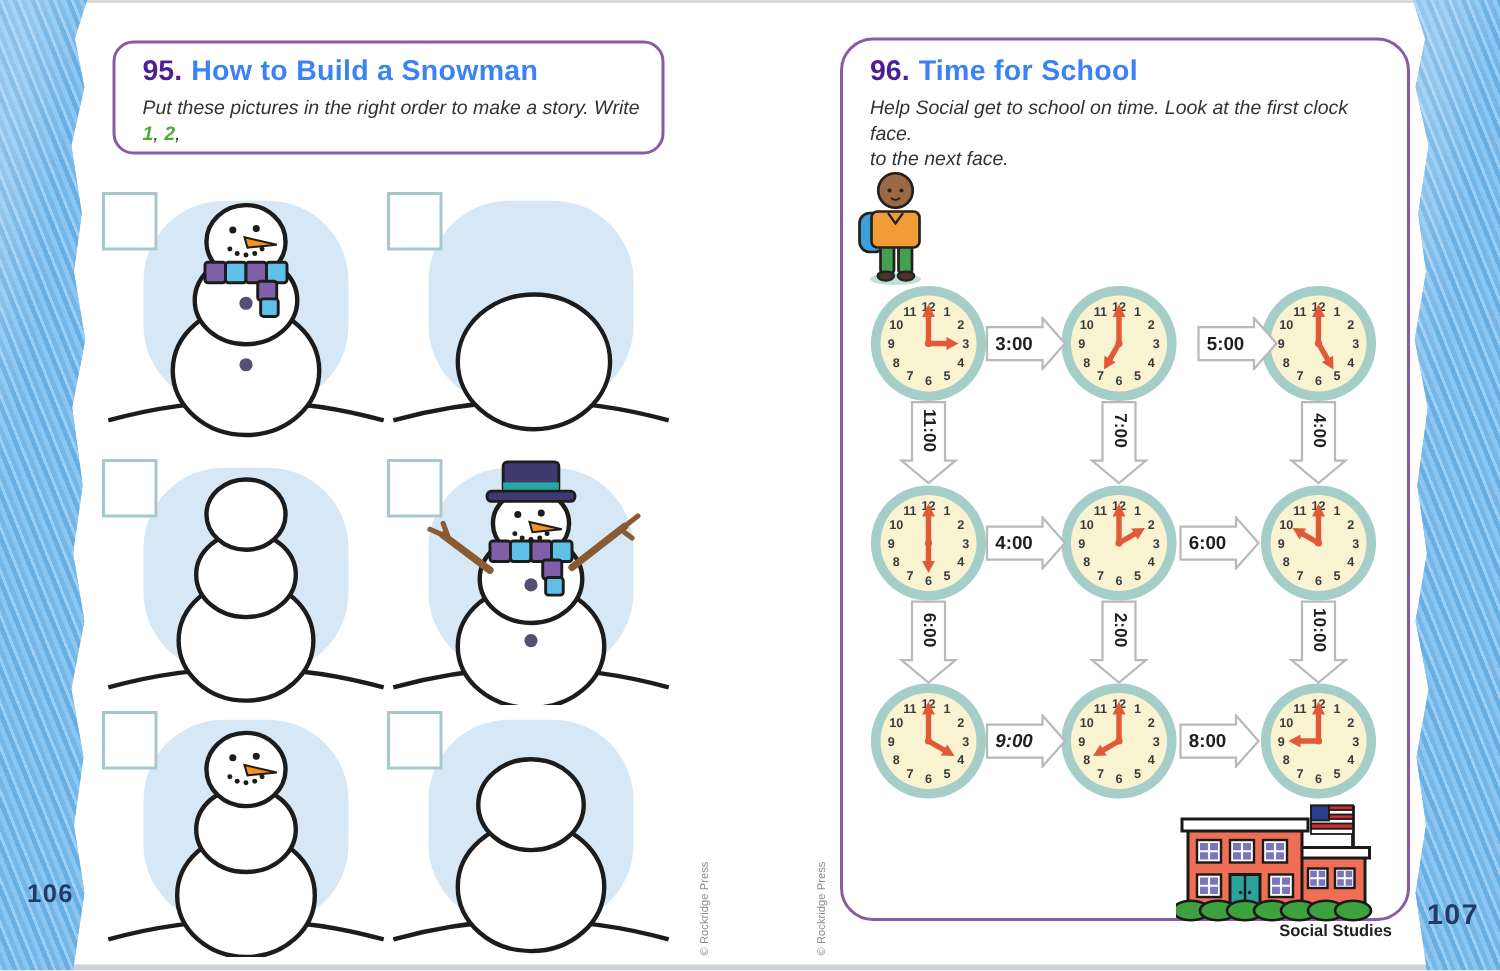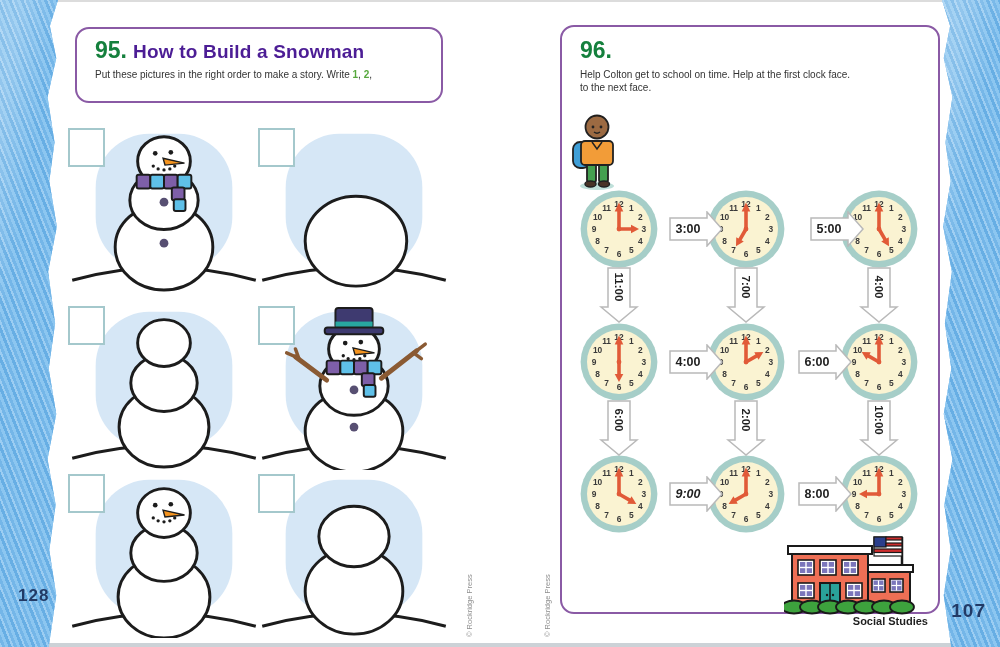--- a/index.html
+++ b/index.html
@@ -26,51 +26,51 @@
   .credit{position:absolute;font-size:7.5px;color:#8d8d8d;white-space:nowrap;
           transform:rotate(-90deg);transform-origin:left bottom;}
 
   .page{position:absolute;top:0;}
   #page-left{left:60px;width:420px;height:647px;}
   #page-right{left:540px;width:400px;height:647px;}
 
   .hdr-box{position:absolute;border:2.5px solid #8a5aa5;border-radius:14px;background:#fff;}
   #left-hdr{left:15px;top:27px;width:368px;height:76px;padding:8px 14px 0 18px;box-sizing:border-box;}
   .title-line{display:flex;align-items:baseline;gap:6px;margin-bottom:4px;}
-  .act-num{color:#15803d;font-weight:bold;font-size:23px;}
-  .act-title{color:#4c1d95;font-weight:bold;font-size:19px;letter-spacing:.2px;}
-  .instr{font-size:10px;line-height:1.32;color:#333;}
+  .act-num{color:#4c1d95;font-weight:bold;font-size:19px;}
+  .act-title{color:#3b82f6;font-weight:bold;font-size:19px;letter-spacing:.2px;}
+  .instr{font-size:13px;line-height:1.32;color:#333;font-style:italic;}
   .instr .green{color:#56a83c;font-weight:bold;}
 
   
   .panel{position:absolute;width:196px;height:172px;}
   .panel svg{position:absolute;left:0;top:4px;}
   .seq-box{position:absolute;left:2px;top:6px;width:33px;height:35px;background:#fff;
            border:2.5px solid #a4c8cc;z-index:3;}
 
   
-  #act-box{left:20px;top:25px;width:376px;height:585px;}
+  #act-box{left:20px;top:25px;width:376px;height:585px;border-radius:22px;}
   #right-hdr{position:absolute;left:18px;top:10px;width:345px;}
   .clock{position:absolute;width:80px;height:80px;}
-  .harrow{position:absolute;width:54px;height:36px;padding-left:12px;}
+  .harrow{position:absolute;width:54px;height:36px;}
   .varrow{position:absolute;width:40px;height:56px;}
   .arrow-label{font-weight:bold;fill:#1f1f1f;}
   #colton{position:absolute;left:8px;top:85px;}
   #school{position:absolute;left:222px;top:500px;}
   #social-footer{position:absolute;right:12px;top:615px;font-size:11px;font-weight:bold;color:#1f1f1f;}
 </style>
 </head>
 <body>
 
 <div class="edge-top"></div>
 <div class="edge-bottom"></div>
 <div class="crayon left"></div>
 <div class="crayon right"></div>
 
-<div class="page-num" id="pn-left">128</div>
+<div class="page-num" id="pn-left">106</div>
 <div class="page-num" id="pn-right">107</div>
 
 <div class="credit" style="left:474px;top:628px;">© Rockridge Press</div>
 <div class="credit" style="left:552px;top:628px;">© Rockridge Press</div>
 
 <div class="page" id="page-left">
   <div class="hdr-box" id="left-hdr">
     <div class="title-line">
       <span class="act-num">95.</span>
       <span class="act-title">How to Build a Snowman</span>
@@ -185,23 +185,24 @@
                  <div class="seq-box"></div>
       </div>
     </div>
 </div>
 
 <div class="page" id="page-right">
   <div class="hdr-box" id="act-box">
     <div id="right-hdr">
       <div class="title-line">
         <span class="act-num">96.</span>
+        <span class="act-title">Time for School</span>
       </div>
       <div class="instr">
-        <div>Help Colton get to school on time. Help at the first clock face.</div>
+        <div>Help Social get to school on time. Look at the first clock face.</div>
         <div>to the next face.</div>
       </div>
     </div>
     <div id="colton">
 <svg width="54" height="80" viewBox="0 0 54 80">
   <ellipse cx="27" cy="74" rx="17" ry="4" fill="#bfe0da"></ellipse>
   <rect x="3" y="30" width="17" height="26" rx="7" fill="#3f9fd8" stroke="#222" stroke-width="1.8"></rect>
   <rect x="17" y="52" width="9" height="18" rx="2" fill="#44a050" stroke="#222" stroke-width="1.8"></rect>
   <rect x="29" y="52" width="9" height="18" rx="2" fill="#44a050" stroke="#222" stroke-width="1.8"></rect>
   <ellipse cx="20.5" cy="72" rx="5.5" ry="3" fill="#4a3428" stroke="#222" stroke-width="1.5"></ellipse>

